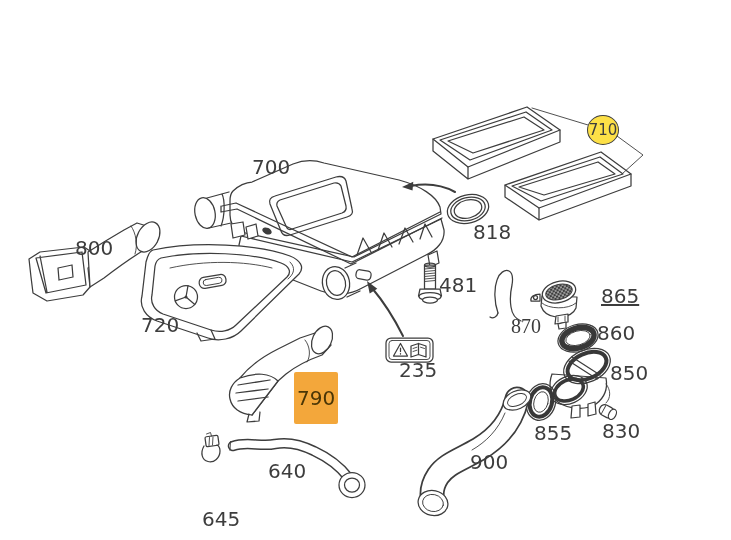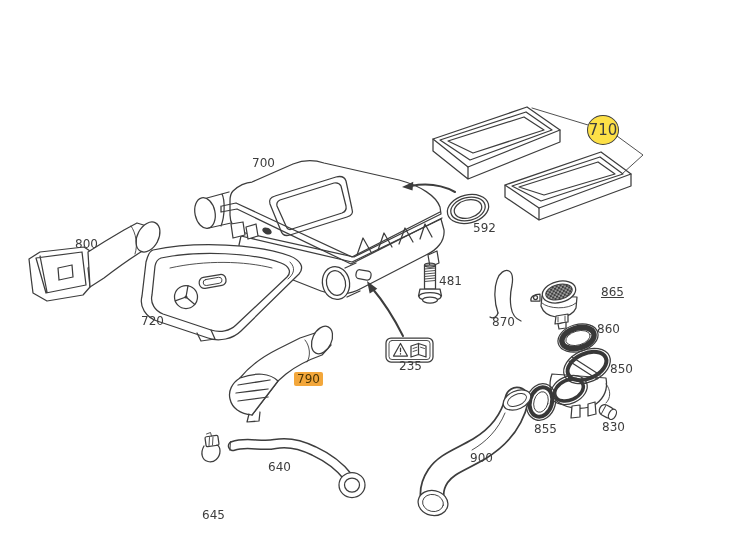--- a/index.html
+++ b/index.html
@@ -4,27 +4,27 @@
 <style>
   html,body{margin:0;padding:0;background:#ffffff;}
   #stage{position:relative;width:731px;height:540px;background:#ffffff;
          font-family:"DejaVu Sans",sans-serif;overflow:hidden;}
   #stage svg{position:absolute;left:0;top:0;}
   .ln{fill:none;stroke:#3d3d3d;stroke-width:1.25;stroke-linecap:round;stroke-linejoin:round;}
   .thin{fill:none;stroke:#3d3d3d;stroke-width:0.9;stroke-linecap:round;stroke-linejoin:round;}
   .fw{fill:#ffffff;stroke:#3d3d3d;stroke-width:1.25;stroke-linejoin:round;}
   .fd{fill:#3d3d3d;stroke:none;}
   .band{fill:none;stroke:#383838;stroke-linejoin:round;}
-  .callout{position:absolute;font-size:12px;line-height:1;color:#3d3d3d;
+  .callout{position:absolute;font-size:20px;line-height:1;color:#3d3d3d;
            white-space:nowrap;cursor:pointer;user-select:none;}
   .callout.circled{border:1.5px solid #3d3d3d;border-radius:50%;width:30px;height:28px;
            display:flex;align-items:center;justify-content:center;background:#fde047;
            transform:translate(-50%,-50%);font-size:15px;}
   .callout.highlighted{background:var(--hl,#F3A73B);border-radius:2px;
-           padding:1px 3px;color:#4a3606;}
+           padding:16px 3px;color:#4a3606;}
 </style>
 </head>
 <body>
 
 <div id="stage">
 <svg width="731" height="540" viewBox="0 0 731 540">
   <defs>
     <pattern id="mesh" width="4" height="4" patternUnits="userSpaceOnUse">
       <rect width="4" height="4" fill="#9b9b9b"></rect>
       <path d="M0,0 L4,4 M4,0 L0,4" stroke="#3d3d3d" stroke-width="1"></path>
@@ -191,30 +191,30 @@
 
   <g>
     <rect class="fw" x="205.5" y="436" width="13" height="10" rx="1.5" transform="rotate(-8 212 441)"></rect>
     <path class="thin" d="M209.5,437.5 L209,445.5 M213,437 L212.5,445 M206.5,434 L210.5,432.5 L211.5,436"></path>
     <path class="ln" d="M204,446 C200,453 202,460 208,461.5 C214,463 220,458 220,451 C220,448 219,446 217,445"></path>
   </g>
 </svg>
 
 <div id="callouts">
       <div class="callout plain" style="left: 252px; top: 157px;">700</div>
-      <div class="callout plain" style="left: 473px; top: 222px;">592</div>
+      <div class="callout plain" style="left: 473px; top: 222px;">818</div>
       <div class="callout plain" style="left: 439px; top: 275px;">481</div>
       <div class="callout circled" style="left: 603px; top: 130px;">710</div>
       <div class="callout plain" style="left: 141px; top: 315px;">720</div>
       <div class="callout highlighted" style="left: 294px; top: 372px;">790</div>
       <div class="callout plain" style="left: 75px; top: 216px; margin-top: 22px;">800</div>
       <div class="callout plain" style="left: 399px; top: 360px;">235</div>
       <div class="callout plain" style="left: 202px; top: 461px; margin-top: 48px;">645</div>
       <div class="callout plain" style="left: 268px; top: 461px;">640</div>
       <div class="callout plain" style="left: 470px; top: 452px;">900</div>
-      <div class="callout plain" style="left: 492px; top: 316px;">870</div>
+      <div class="callout plain" style="left: 511px; top: 316px; font-family: Liberation Serif, serif;">870</div>
       <div class="callout plain" style="left: 601px; top: 286px; text-decoration: underline;">865</div>
       <div class="callout plain" style="left: 597px; top: 323px;">860</div>
       <div class="callout plain" style="left: 610px; top: 363px;">850</div>
       <div class="callout plain" style="left: 534px; top: 423px;">855</div>
       <div class="callout plain" style="left: 602px; top: 421px;">830</div>
     </div>
 </div>
 
 </body></html>

